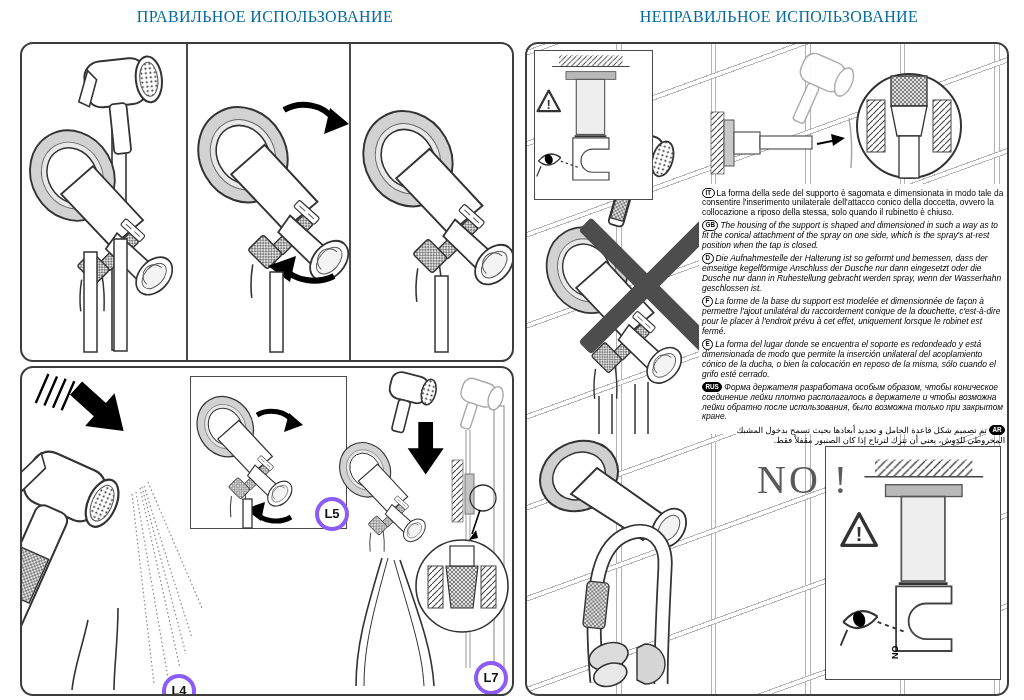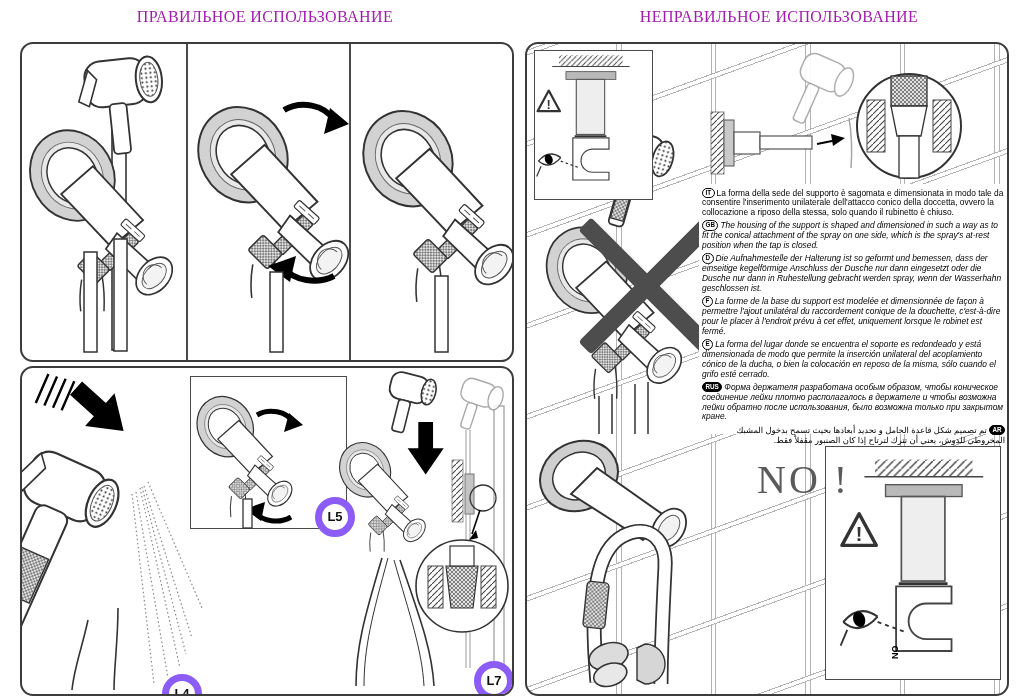--- a/index.html
+++ b/index.html
@@ -1,30 +1,30 @@
 <!DOCTYPE html>
 <html><head>
 <meta charset="utf-8">
 <style>
   html,body{margin:0;padding:0;background:#fff;width:1024px;height:700px;overflow:hidden;
     font-family:"Liberation Sans",sans-serif;color:#111;}
   .hdr{position:absolute;top:8px;height:22px;text-align:center;
-    font-family:"Liberation Serif",serif;font-size:16px;letter-spacing:.4px;color:#a21caf;}
+    font-family:"Liberation Serif",serif;font-size:16px;letter-spacing:.4px;color:#0369a1;}
   #hdr-left{left:20px;width:490px;}
   #hdr-right{left:539px;width:480px;}
   .panel{position:absolute;border:2px solid #3c3c3c;border-radius:13px;background:#fff;overflow:hidden;}
   #boxA{left:20px;top:42px;width:490px;height:316px;}
   #boxB{left:20px;top:366px;width:490px;height:326px;}
   #boxR{left:525px;top:42px;width:480px;height:650px;
     background-image:
       repeating-linear-gradient(-20deg, transparent 0 80px, #b3b3b3 80px 81px, #fff 81px 84.5px, #b3b3b3 84.5px 85.5px),
       repeating-linear-gradient(90deg, transparent 0 89px, #b3b3b3 89px 90px, #fff 90px 93.5px, #b3b3b3 93.5px 94.5px);}
   .vline{position:absolute;top:0;bottom:0;width:1.5px;background:#4a4a4a;}
   .cell{position:absolute;top:0;height:100%;}
-  .lbl{position:absolute;width:26px;height:26px;border:7px solid #8b5cf6;border-radius:50%;
+  .lbl{position:absolute;width:26px;height:26px;border:4px solid #8b5cf6;border-radius:50%;
     background:#fff;font-weight:bold;font-size:13px;line-height:26px;text-align:center;z-index:30;}
   .inner-box{position:absolute;border:1.5px solid #4a4a4a;background:#fff;}
   .inset{position:absolute;border:1.5px solid #4a4a4a;background:#fff;z-index:10;}
   #textblock{position:absolute;left:172px;top:140px;width:303px;height:248px;background:#fff;
     padding:1px 3px;z-index:8;}
   #textblock p{margin:2.5px 0;font-size:8.4px;line-height:1.17;color:#000;}
   .badge{display:inline-block;border:1px solid #000;border-radius:8px;background:#fff;color:#000;
     font-size:6.3px;font-weight:bold;font-style:normal;line-height:8.5px;padding:0 2.5px;
     margin-right:2px;vertical-align:1px;}
   .badge.filled{background:#000;color:#fff;border-color:#000;}

